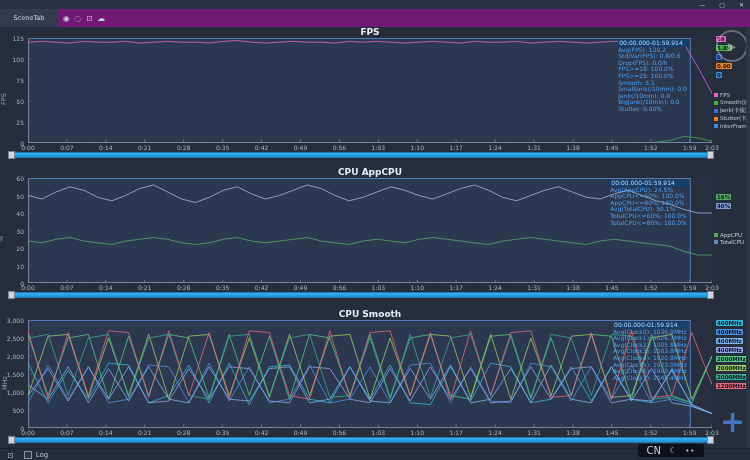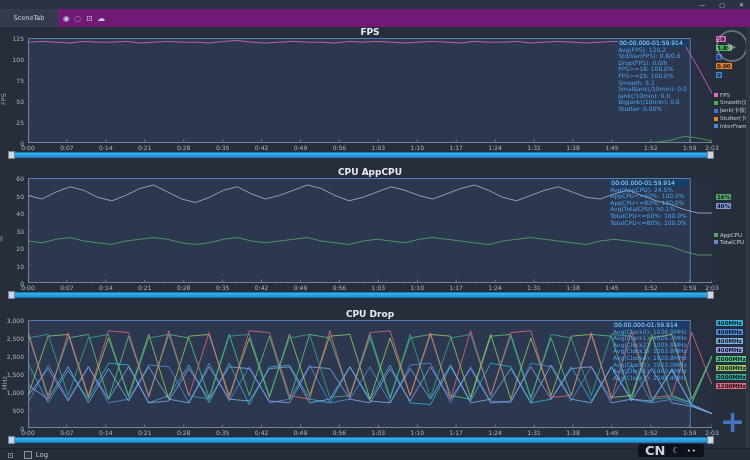--- a/index.html
+++ b/index.html
@@ -35,21 +35,21 @@
   .slider .track{position:absolute;left:0;top:1px;width:706px;height:6px;background:linear-gradient(#35b4f0,#1f8fd6);border:1px solid #1b78b0;box-sizing:border-box;}
   .slider .handle{position:absolute;top:0;width:7px;height:8px;background:#cfd6e0;border:1px solid #7a8396;box-sizing:border-box;}
   .slider .handle.l{left:0;} .slider .handle.r{right:0;}
   
   .bottombar{position:absolute;left:0;top:448px;width:750px;height:12px;background:#242b39;border-top:1px solid #1b212d;display:flex;align-items:center;}
   .shot-icon{margin-left:7px;font-size:8px;color:#aab2c0;}
   .cb{width:6px;height:6px;border:1px solid #8a93a4;margin-left:10px;background:#2c3444;}
   .log-label{margin-left:4px;font-size:7px;color:#b8c0cc;}
   
   .quick-pill{position:absolute;left:638px;top:444px;width:66px;height:13px;background:rgba(10,14,22,0.88);border-radius:2px;display:flex;align-items:center;justify-content:space-evenly;color:#cdd4de;}
-  .quick-pill .lang{font-size:13px;font-weight:bold;} .quick-pill .moon{font-size:8px;} .quick-pill .more{font-size:7px;letter-spacing:1px;}
+  .quick-pill .lang{font-size:10px;} .quick-pill .moon{font-size:8px;} .quick-pill .more{font-size:7px;letter-spacing:1px;}
   .plus-overlay{position:absolute;left:720px;top:404px;font-size:30px;font-weight:bold;color:#4b82d8;opacity:.85;}
   .play-overlay{position:absolute;left:716px;top:30px;width:32px;height:32px;border:2px solid rgba(255,255,255,0.30);border-radius:50%;box-sizing:border-box;display:flex;align-items:center;justify-content:center;color:rgba(255,255,255,0.38);font-size:11px;}
   .scrollbar{position:absolute;right:0;top:27px;width:4px;height:421px;background:#2e3646;}
 </style>
 </head>
 <body>
 
 <div class="stage">
 
   <div class="titlebar">
@@ -566,21 +566,21 @@
         <div class="xtick" style="left: 712px;">2:03</div>
       </div>
     <div class="slider" style="top:123px;">
       <div class="track"></div>
       <div class="handle l"></div>
       <div class="handle r"></div>
     </div>
   </div>
 
   <div class="chart-block" style="top:310px;height:138px;">
-    <div class="chart-title">CPU Drop</div>
+    <div class="chart-title">CPU Smooth</div>
     <div class="ylabel">MHz</div>
     <div class="yaxis">
         <div class="ytick" style="top: 7px;">3,000</div>
         <div class="ytick" style="top: 25px;">2,500</div>
         <div class="ytick" style="top: 43px;">2,000</div>
         <div class="ytick" style="top: 61px;">1,500</div>
         <div class="ytick" style="top: 79px;">1,000</div>
         <div class="ytick" style="top: 97px;">500</div>
         <div class="ytick" style="top: 115px;">0</div>
       </div>

